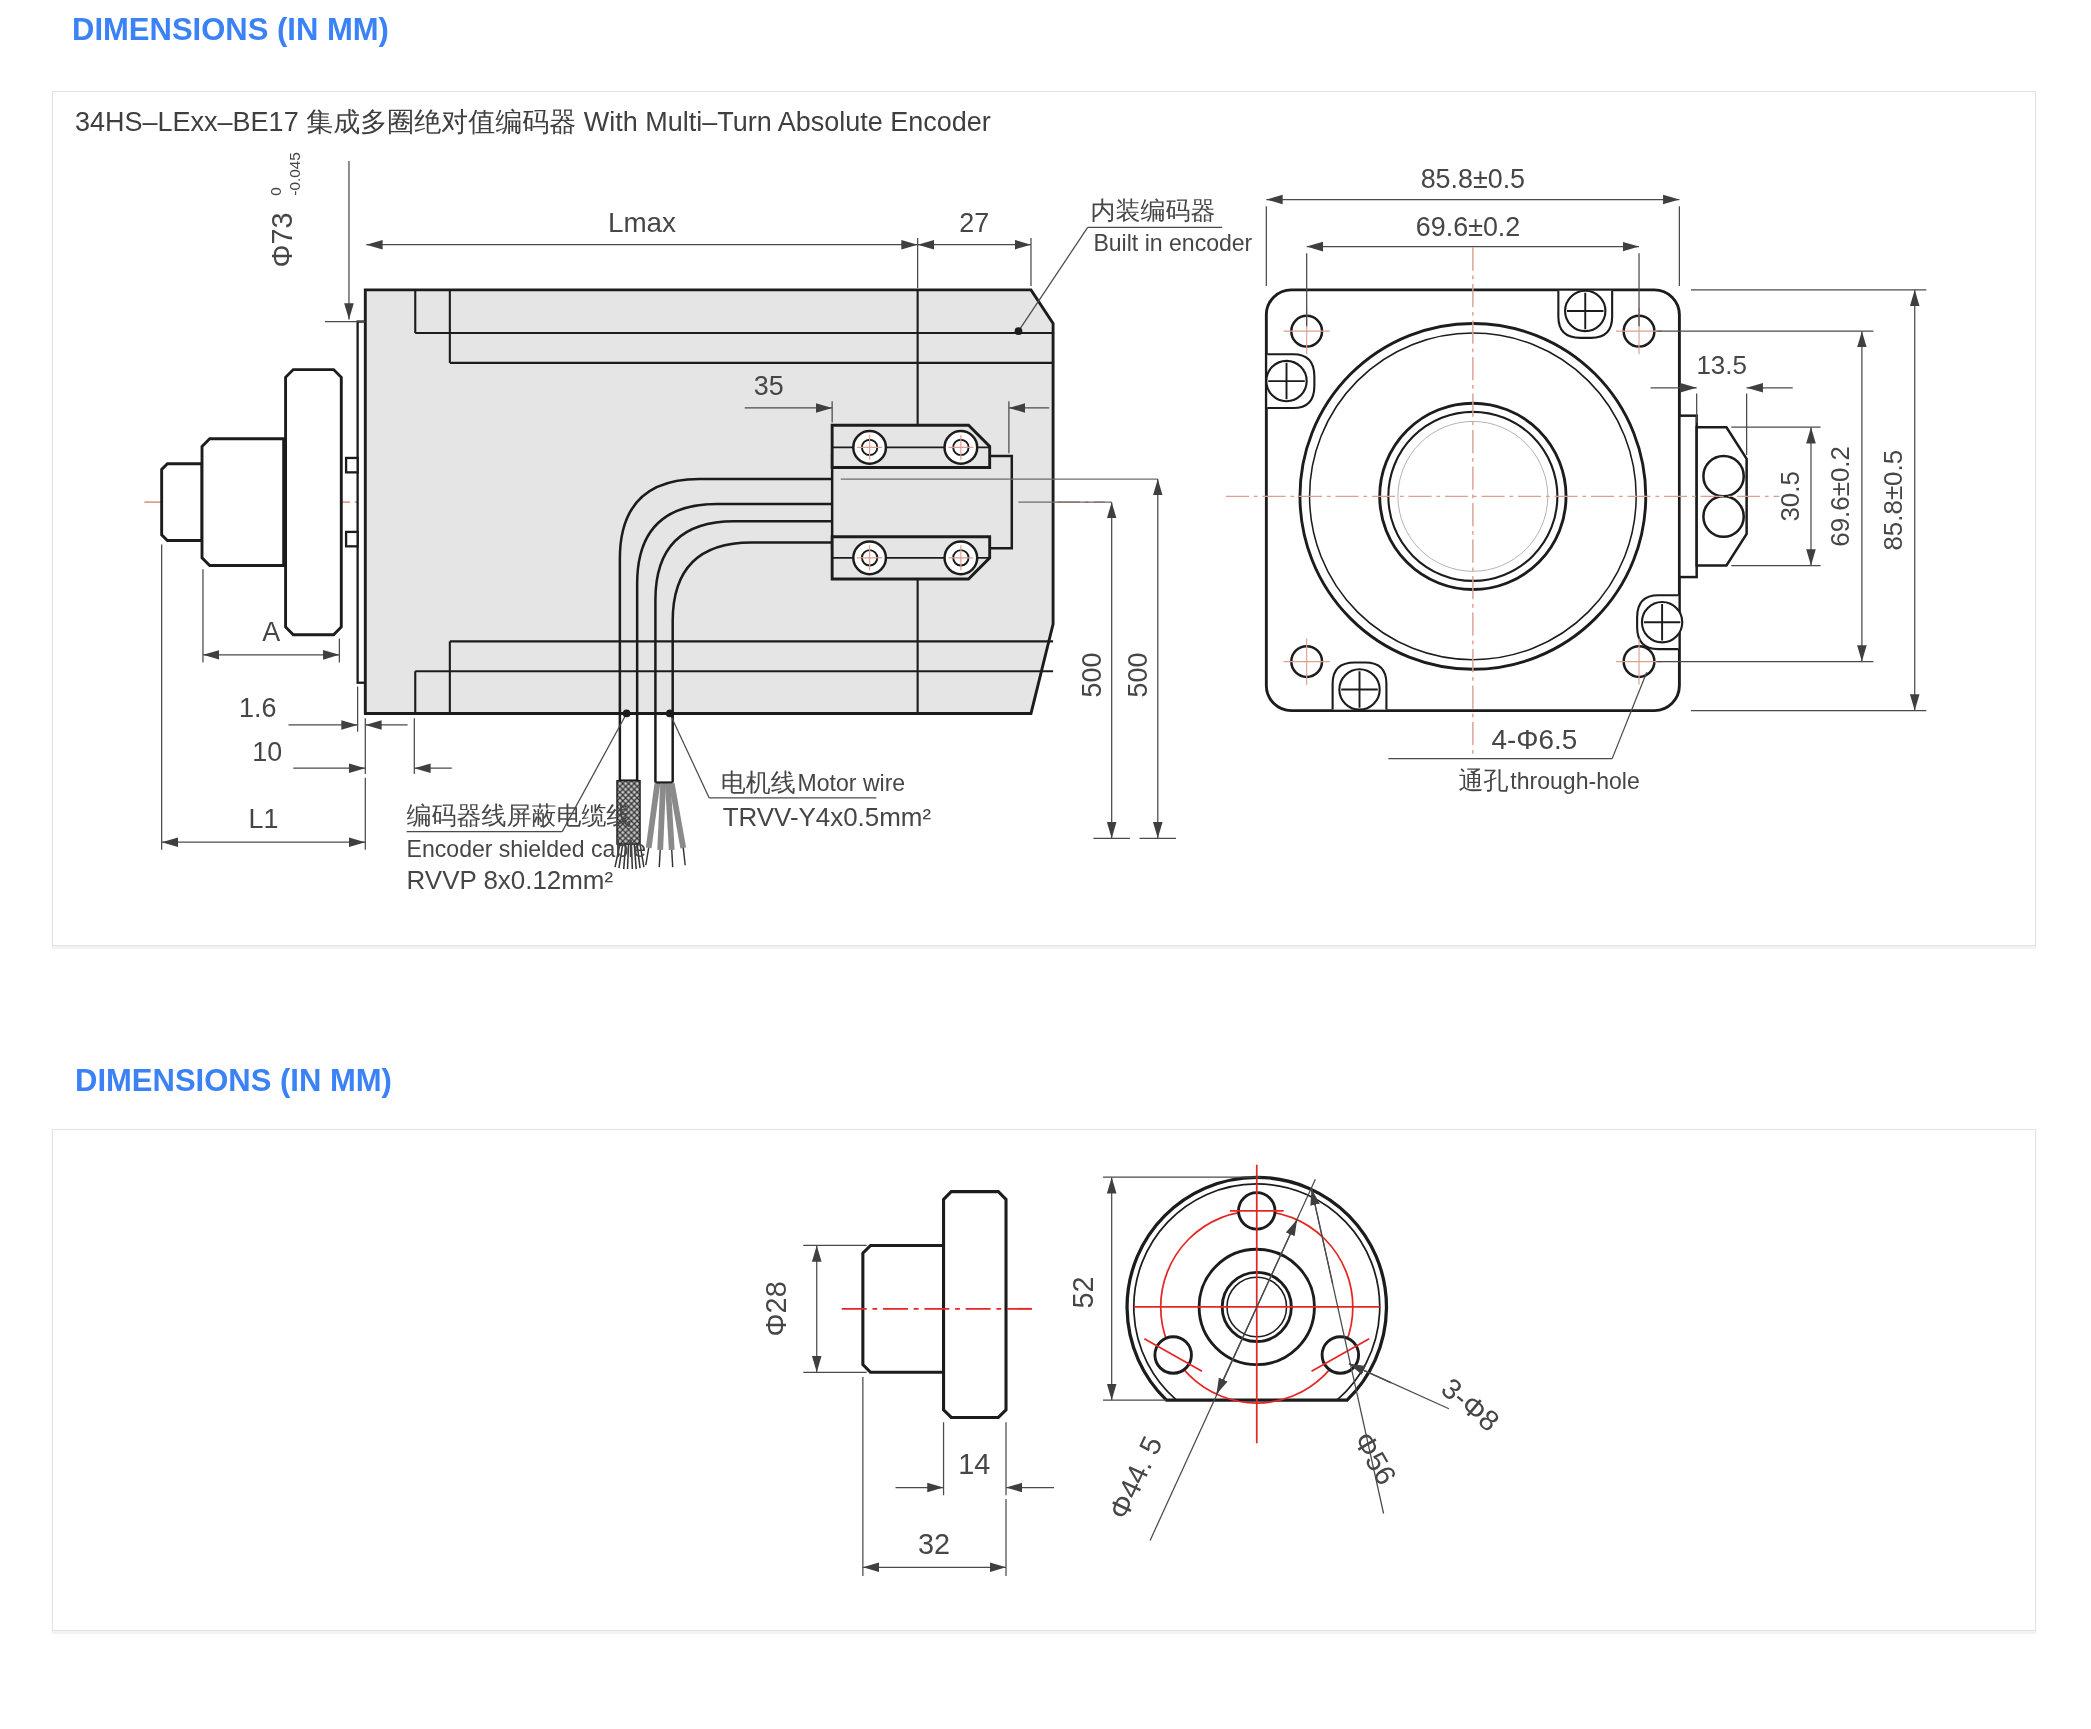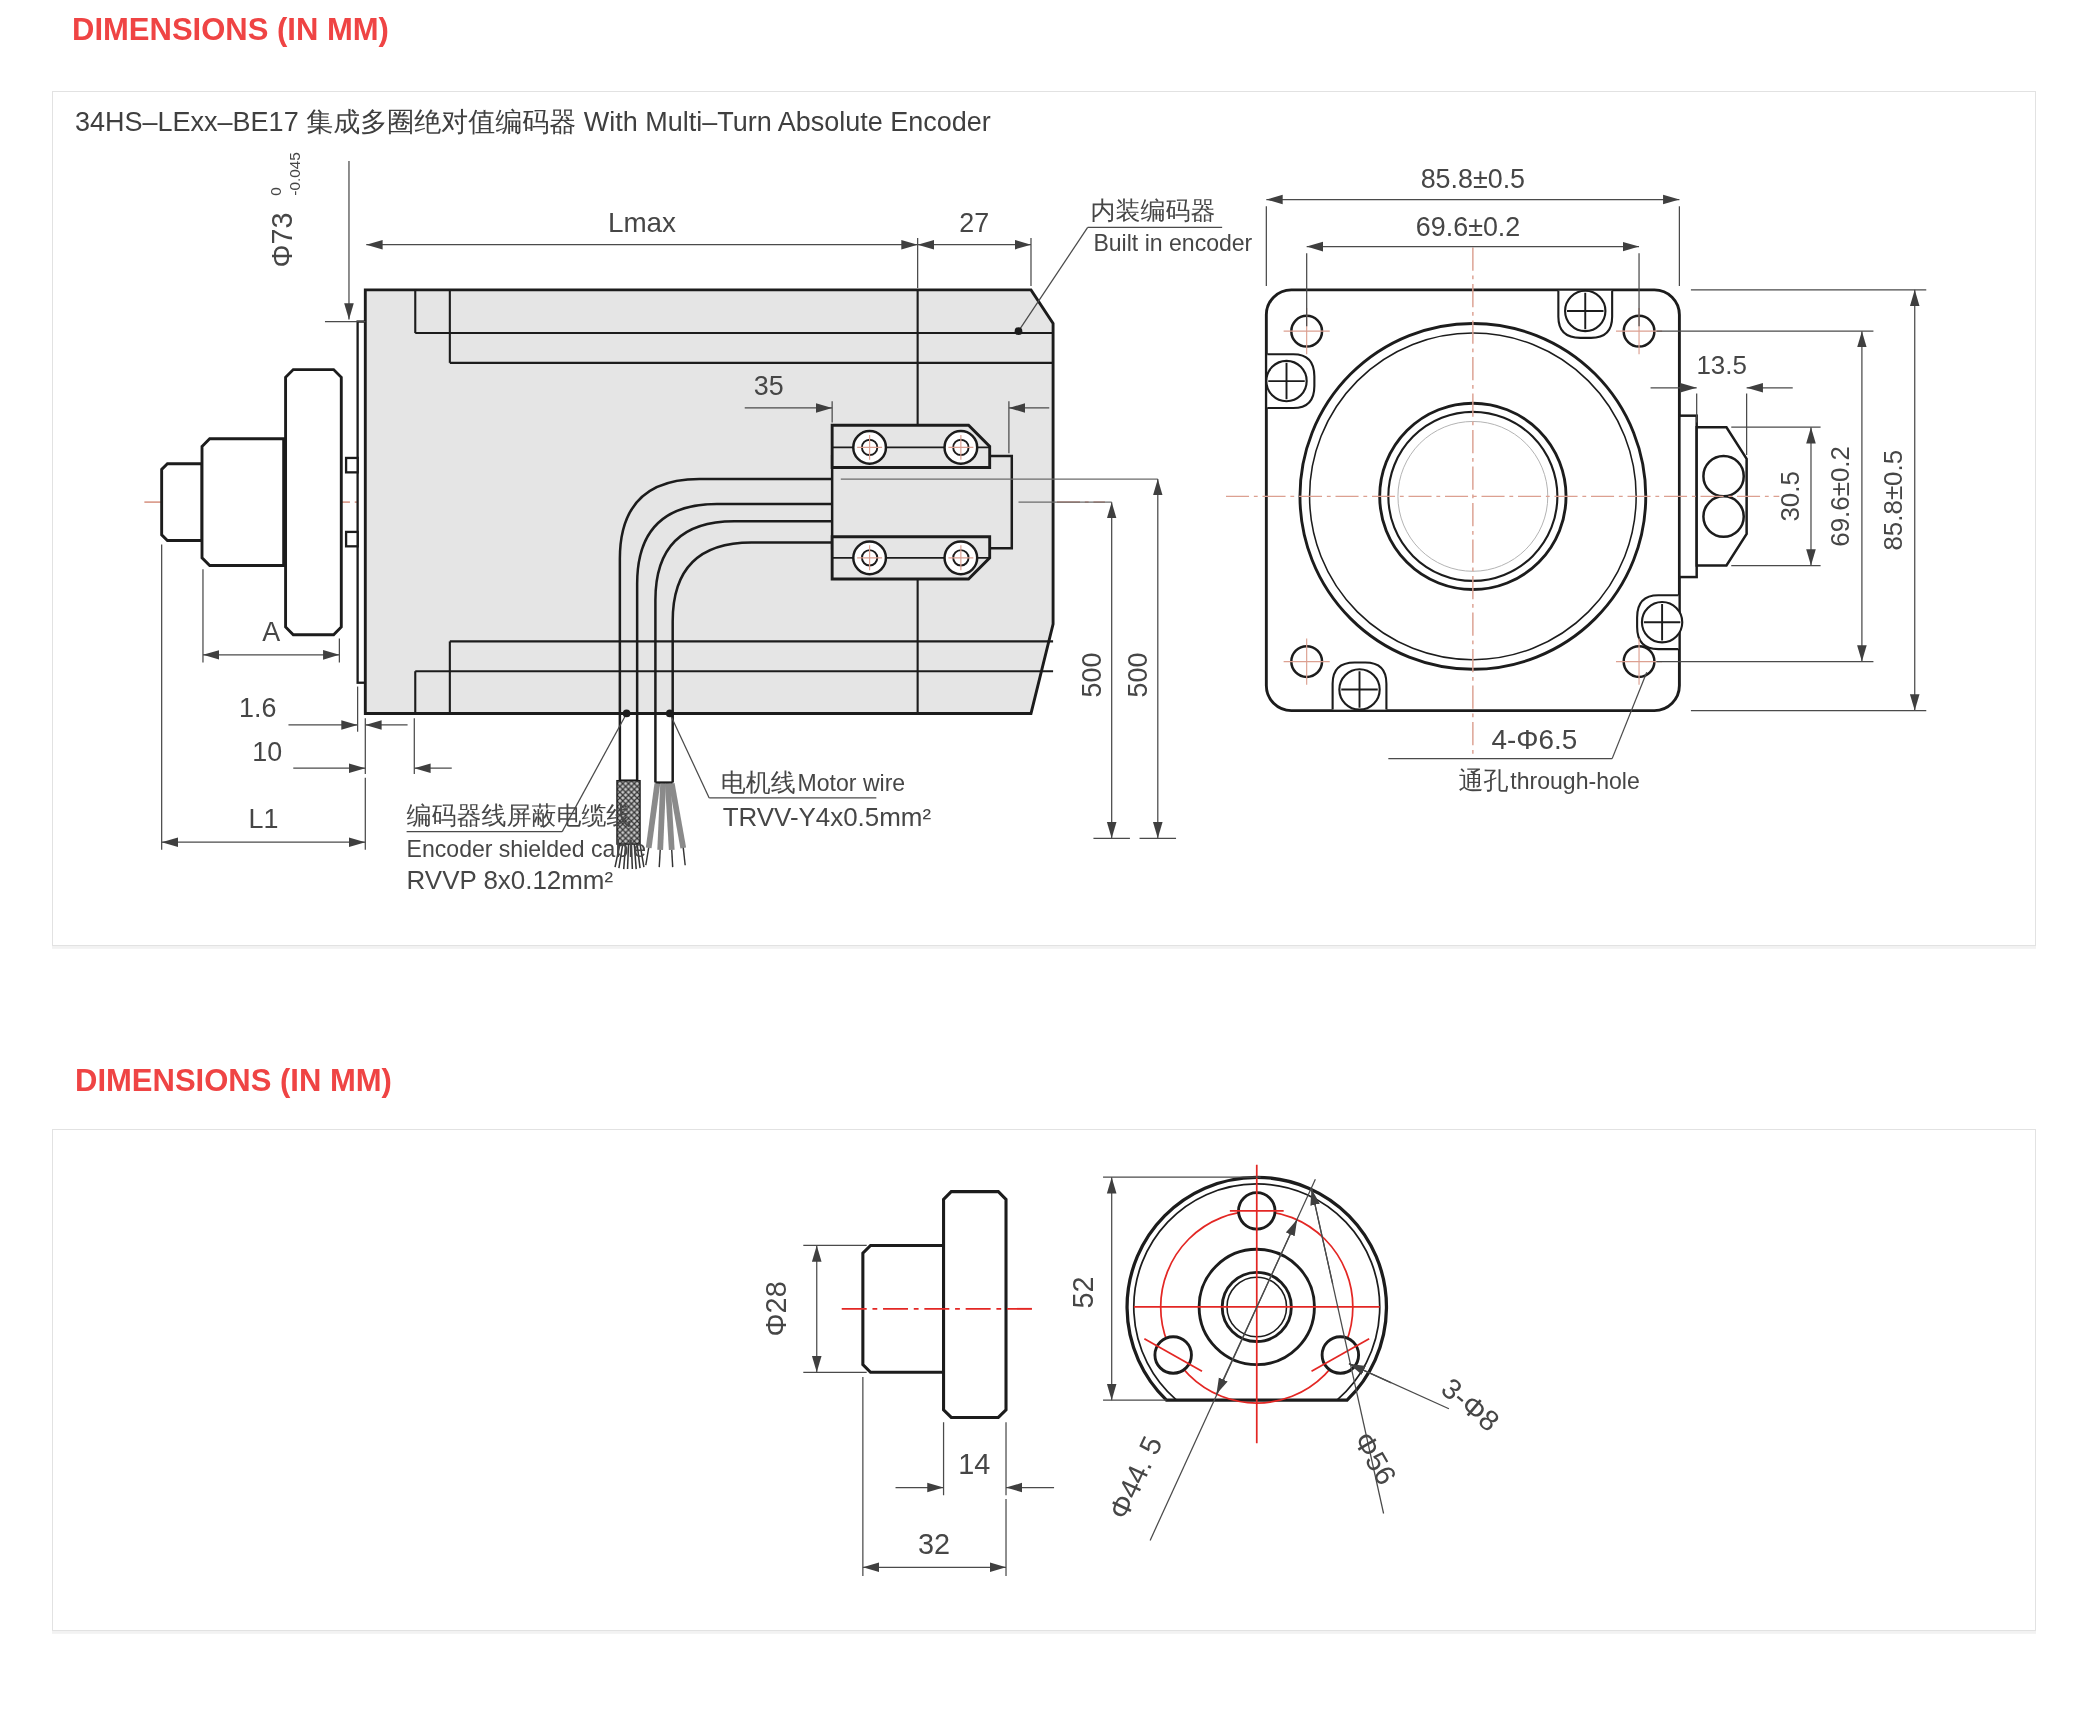--- a/index.html
+++ b/index.html
@@ -1,17 +1,17 @@
 <!DOCTYPE html>
 <html><head>
 <meta charset="utf-8">
 <style>
   html,body{margin:0;padding:0;background:#ffffff;}
   body{width:2091px;height:1729px;position:relative;font-family:"Liberation Sans",sans-serif;}
-  .heading{position:absolute;font-size:31px;font-weight:bold;color:#ef4444;letter-spacing:0px;}
+  .heading{position:absolute;font-size:31px;font-weight:bold;color:#3b82f6;letter-spacing:0px;}
   .panel{position:absolute;background:#fff;border:1.9px solid #e2e2e2;box-shadow:0 2.9px 0 rgba(0,0,0,0.05);}
   .panel-title{position:absolute;font-size:27px;color:#3f3f3f;text-align:right;}
   svg{position:absolute;left:0;top:0;}
   svg text{fill:#464646;font-family:"Liberation Sans",sans-serif;}
   .cn{font-size:26px;}
 </style>
 </head>
 <body>
 
 <div class="heading" style="left:72px;top:11.5px;">DIMENSIONS (IN MM)</div>

